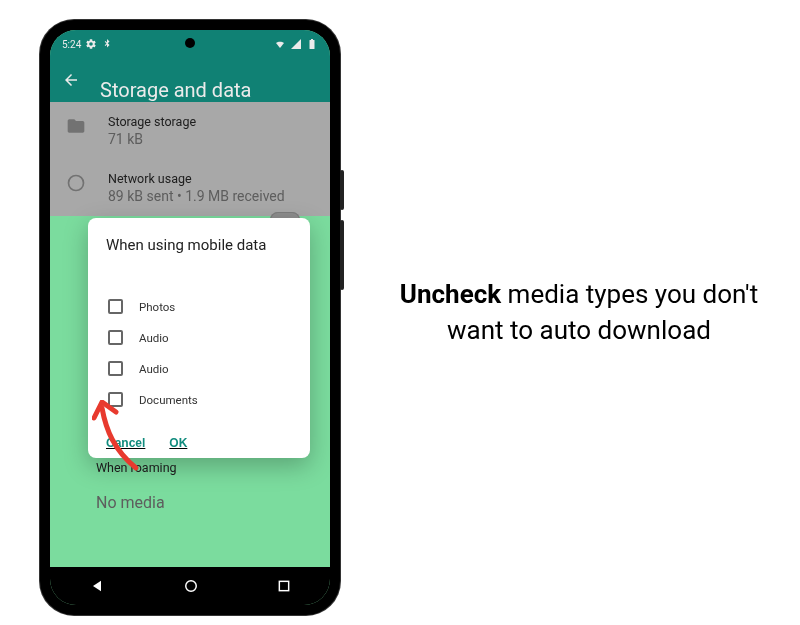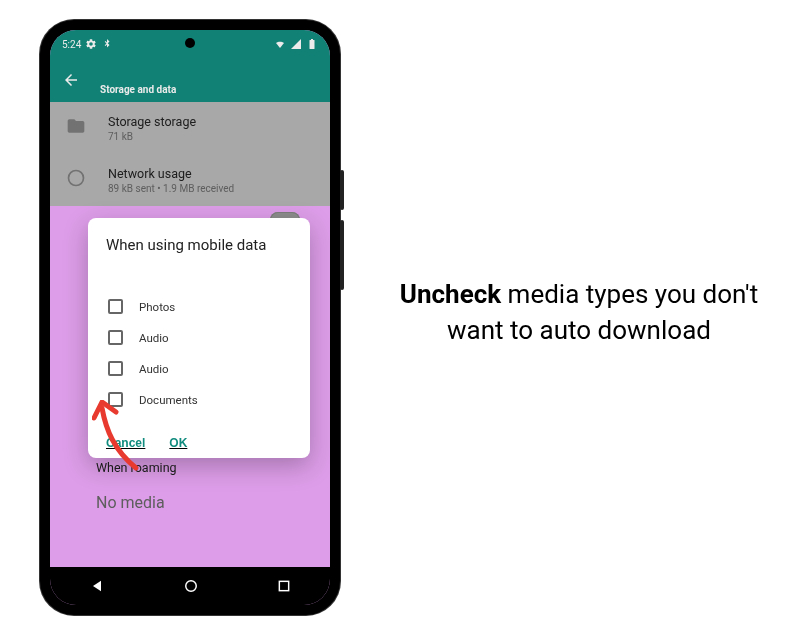--- a/index.html
+++ b/index.html
@@ -39,21 +39,21 @@
       border-radius: 2px;
     }
     .side-1 { top: 150px; height: 40px; }
     .side-2 { top: 200px; height: 70px; }
     .screen {
       position: absolute;
       top: 10px;
       left: 10px;
       right: 10px;
       bottom: 10px;
-      background: #f0abfc;
+      background: #86efac;
       border-radius: 26px;
       overflow: hidden;
     }
     .camera-hole {
       position: absolute;
       top: 8px;
       left: 50%;
       transform: translateX(-50%);
       width: 10px;
       height: 10px;
@@ -82,21 +82,21 @@
     .app-bar {
       height: 44px;
       background: #128C7E;
       display: flex;
       align-items: center;
       padding: 0 12px;
       color: #fff;
       gap: 20px;
     }
     .app-bar .back-icon { width: 18px; height: 18px; }
-    .app-bar-title { font-size: 10px; font-weight: 700; margin-top: 19px; }
+    .app-bar-title { font-size: 20px; font-weight: 400; margin-top: 19px; }
     
     .settings {
       background: #b7b7b7;
     }
     .settings-row {
       display: flex;
       align-items: flex-start;
       padding: 12px 16px;
       gap: 22px;
     }
@@ -105,21 +105,21 @@
       height: 20px;
       opacity: 0.6;
       flex-shrink: 0;
       margin-top: 2px;
     }
     .settings-text .title {
       font-size: 12.5px;
       color: #222;
     }
     .settings-text .sub {
-      font-size: 10px;
+      font-size: 14px;
       color: #666;
       margin-top: 2px;
     }
     .toggle-hint {
       position: absolute;
       top: 182px;
       right: 30px;
       width: 30px;
       height: 16px;
       border-radius: 10px;

